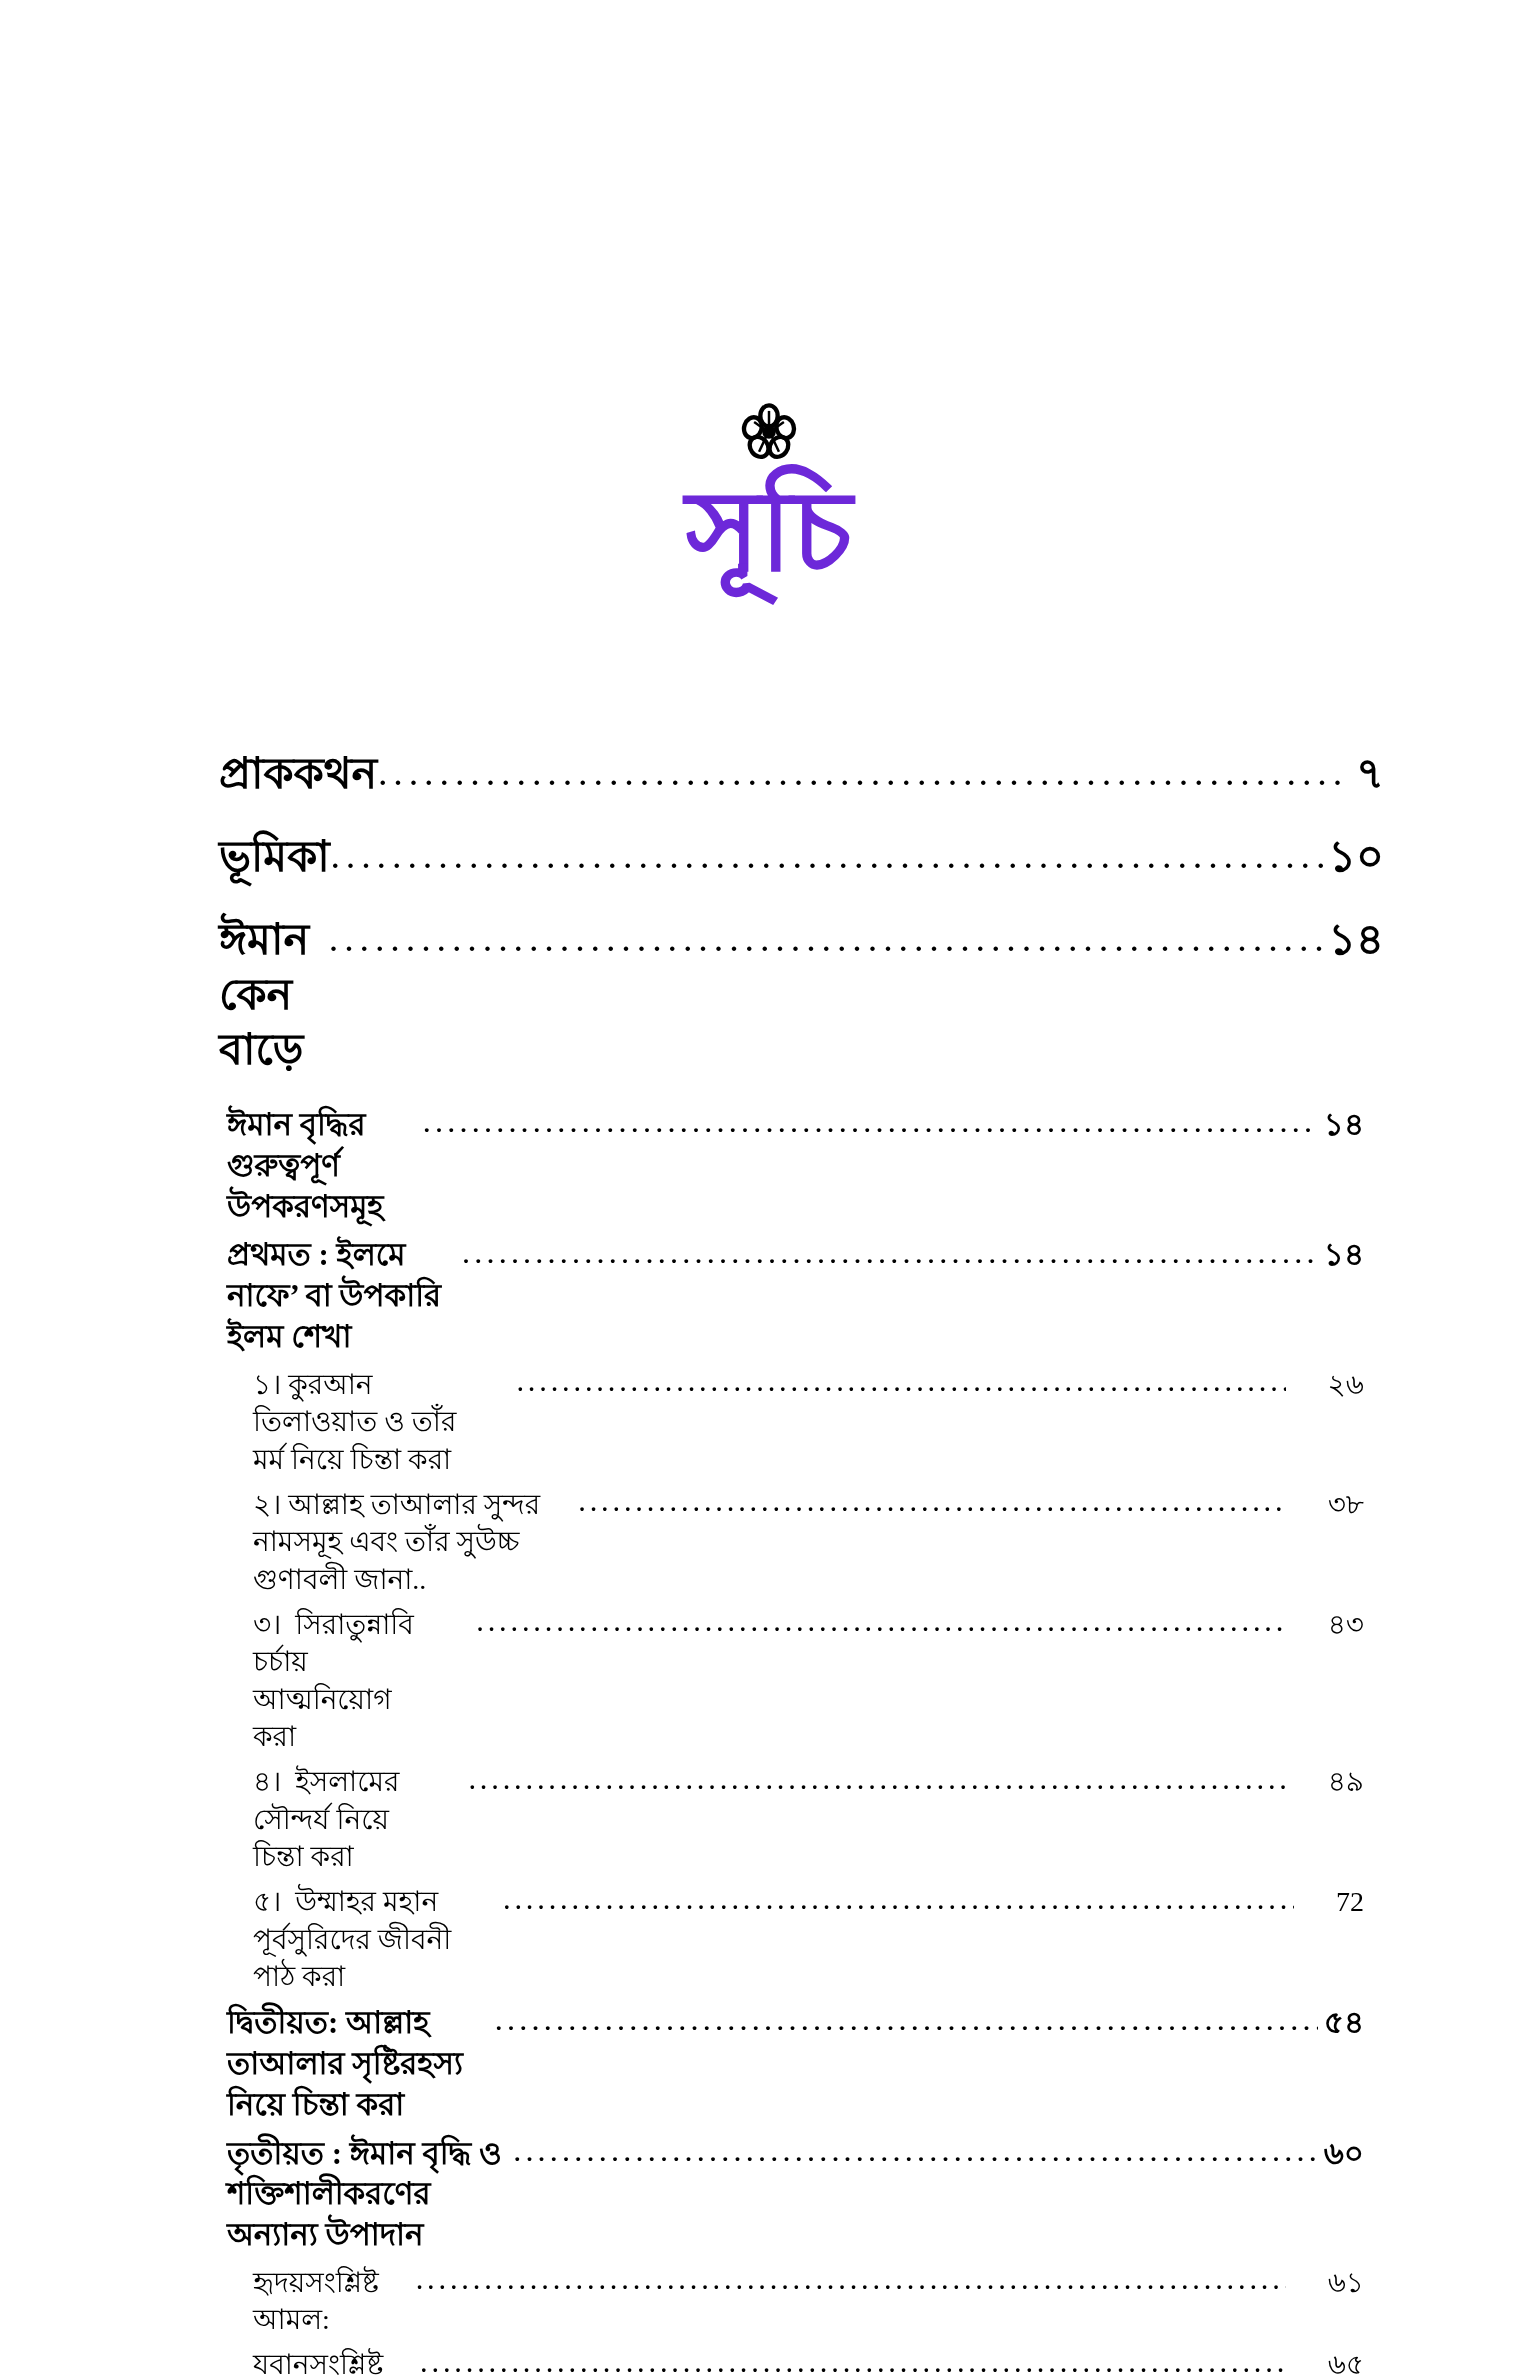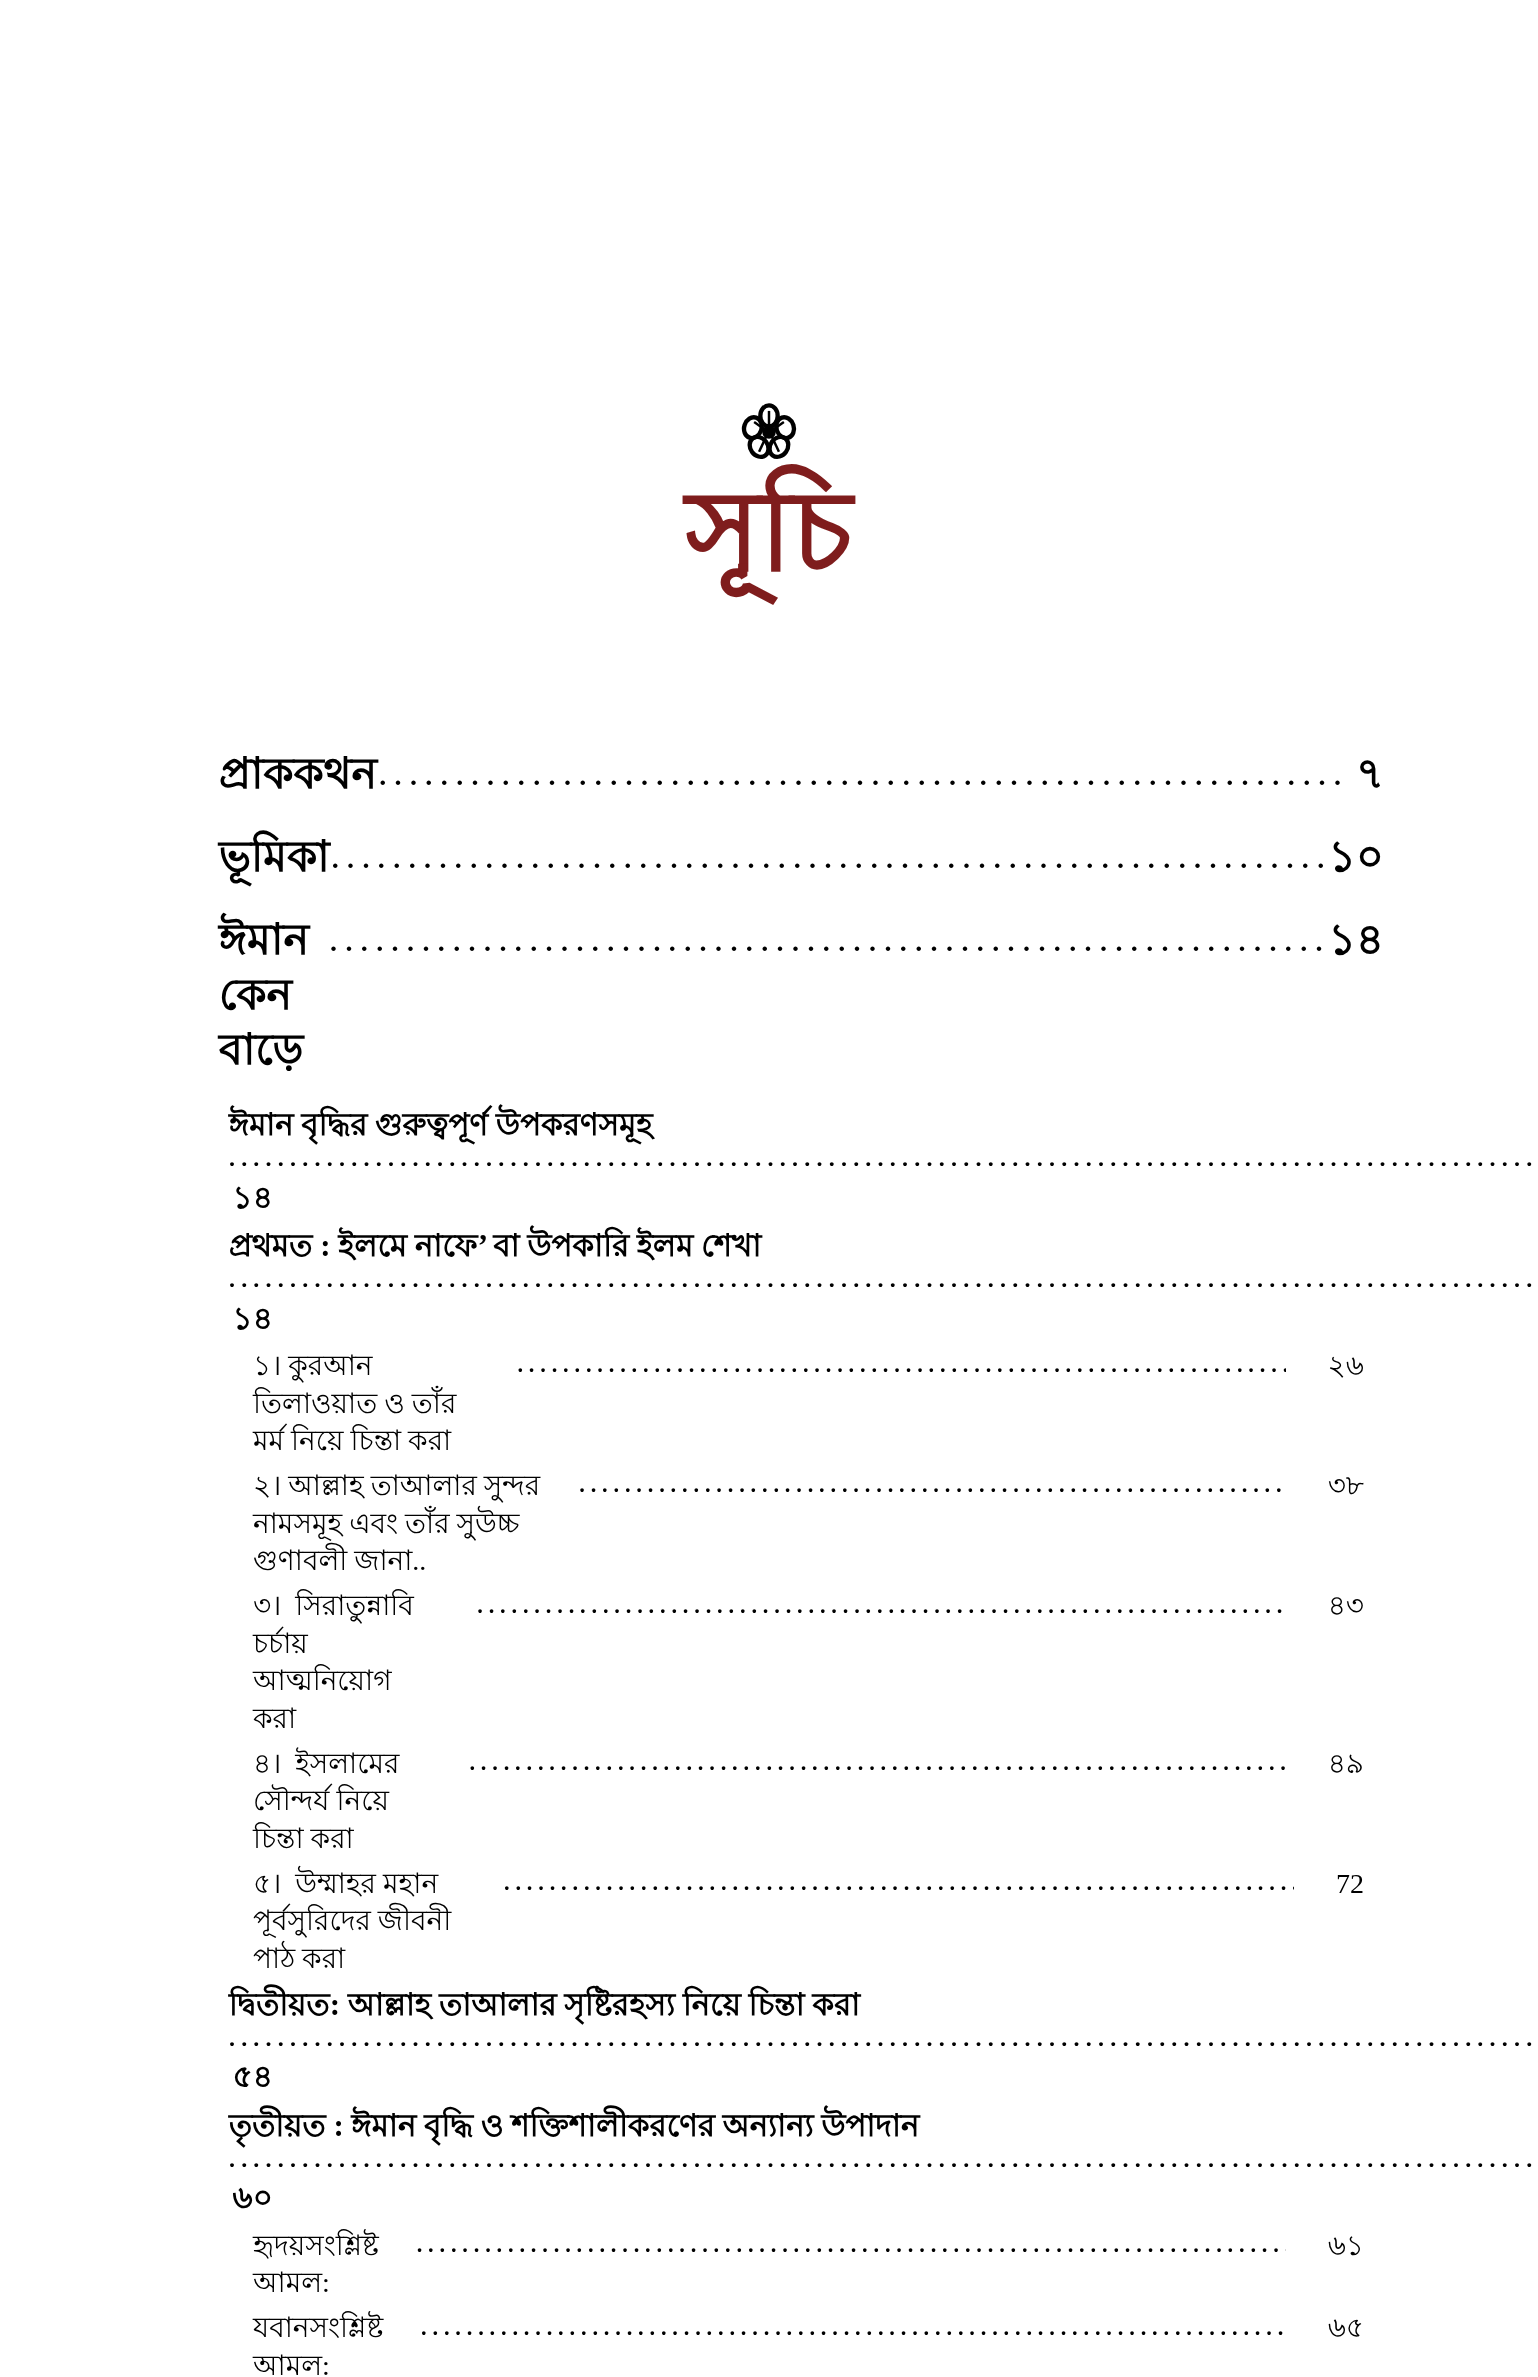--- a/index.html
+++ b/index.html
@@ -32,21 +32,21 @@
     margin: 0 auto 13px auto;
     width: 62px;
     height: 62px;
     line-height: 1;
   }
   .page-title {
     font-size: 112px;
     line-height: 1.0;
     font-weight: 700;
     letter-spacing: 0px;
-    color: #7f1d1d;
+    color: #6d28d9;
     font-family: "Liberation Serif", "DejaVu Serif", serif;
   }
 
   
   .toc {
     position: absolute;
     top: 746px;
     left: 199px;
     width: 1165px;
   }
@@ -89,21 +89,20 @@
     margin-left: 20px;
   }
   .lvl-0 .leader { letter-spacing: 0.30em; font-size: 28px; }
 
   .lvl-1 {               
     font-size: 31px;
     font-weight: 700;
     line-height: 1.32;
     margin-bottom: 7.5px;
     padding-left: 28px;
-    flex-direction: column;
   }
   .lvl-1 .leader { letter-spacing: 0.26em; font-size: 24px; }
 
   .lvl-2 {               
     font-size: 28px;
     font-weight: 400;
     line-height: 1.34;
     margin-bottom: 7.5px;
     padding-left: 54px;
     gap: 36px;

